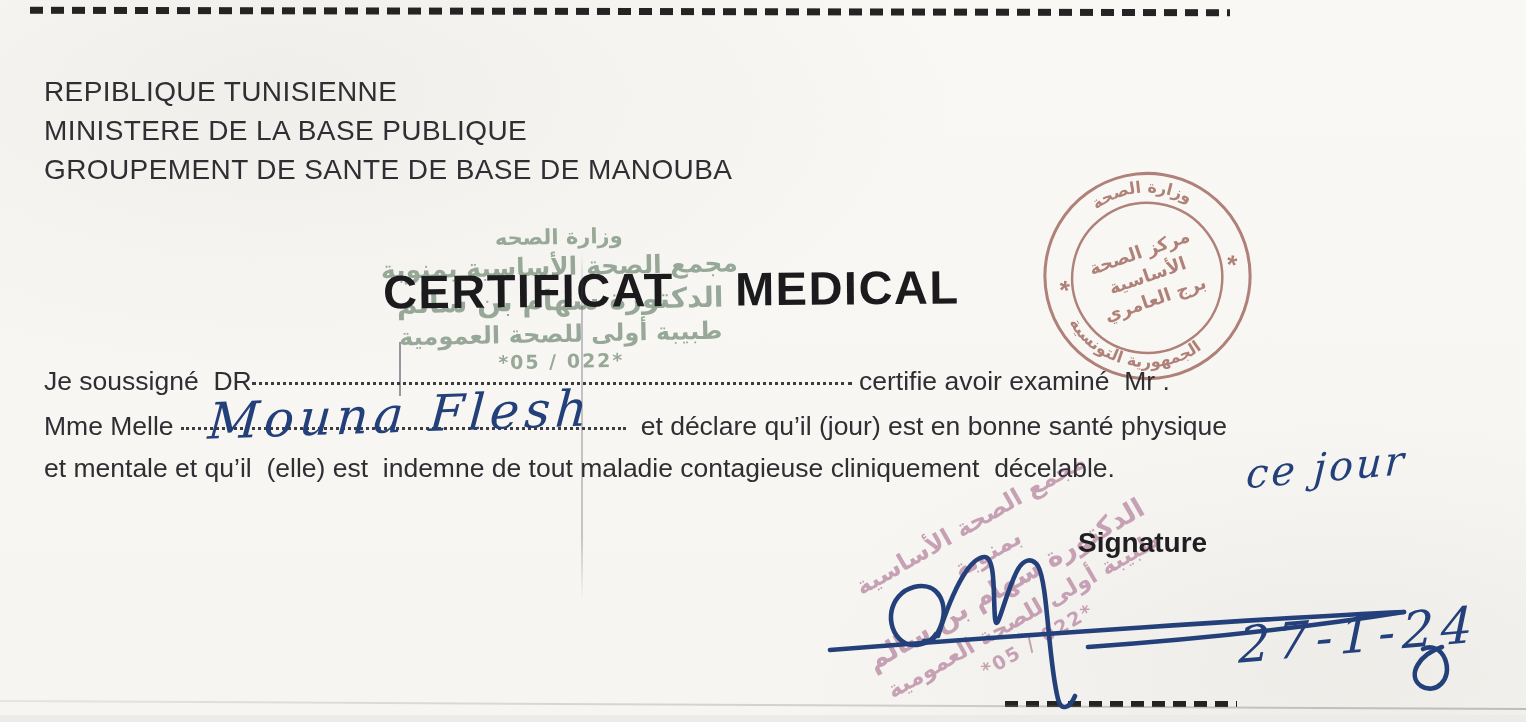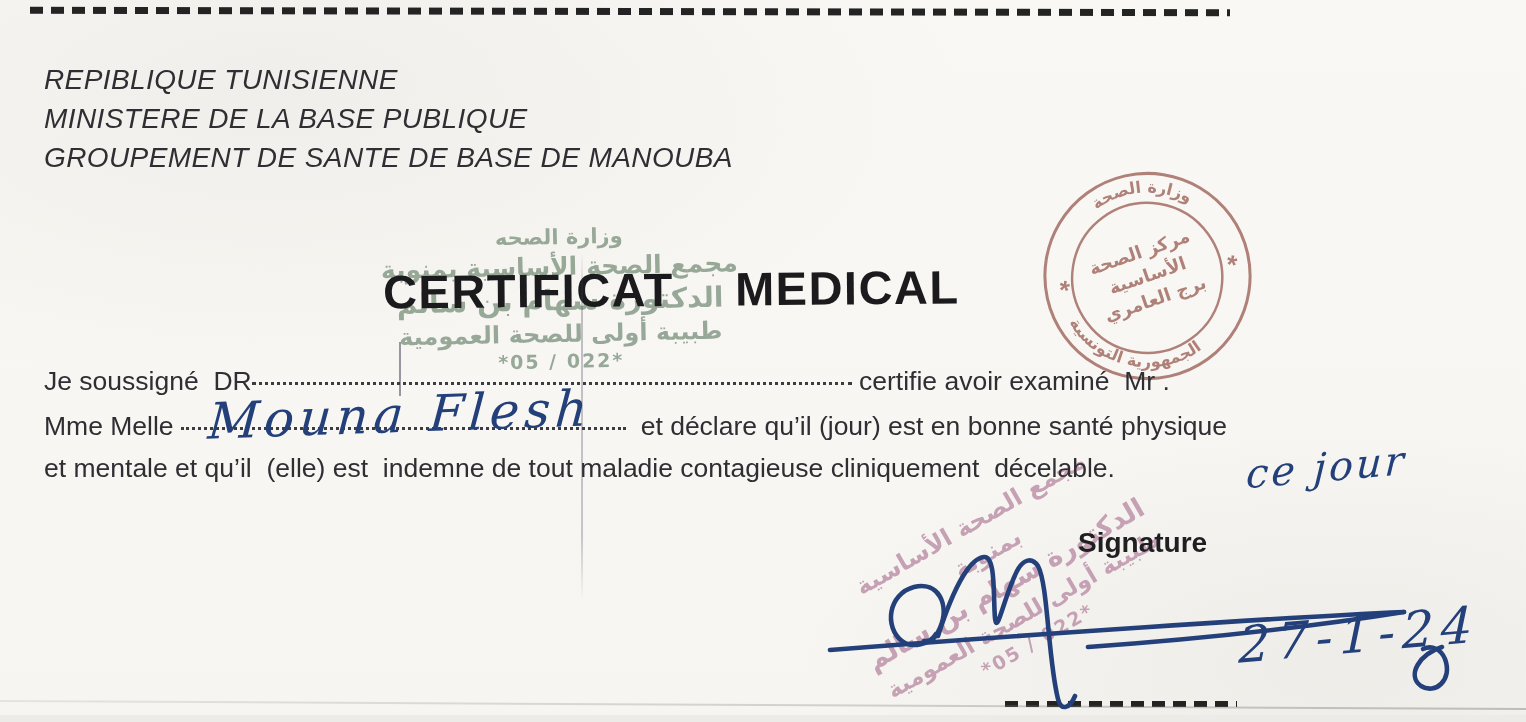--- a/index.html
+++ b/index.html
@@ -15,21 +15,21 @@
   .perf{position:absolute;height:7px;opacity:.93;
     background:repeating-linear-gradient(90deg,#141414 0 13px,transparent 13px 21px);}
   .perf-top{left:30px;top:8px;width:1200px;transform:rotate(.12deg);}
   .perf-bottom{left:1005px;top:701px;width:232px;height:6px;}
   .paper-edge{position:absolute;left:0;top:704px;width:100%;height:2px;
     background:linear-gradient(90deg,rgba(150,148,144,.18),rgba(120,118,114,.42));
     transform:rotate(.3deg);}
   .paper-below{position:absolute;left:0;bottom:0;width:100%;height:7px;background:#edebe7;}
   
   .printed{color:#2e2e33;white-space:pre;}
-  .header{position:absolute;left:44px;top:60px;font-size:28px;line-height:39px;letter-spacing:.4px;z-index:2;font-style:italic;}
+  .header{position:absolute;left:44px;top:72px;font-size:28px;line-height:39px;letter-spacing:.4px;z-index:2;}
   .title{position:absolute;left:383px;top:262px;font-size:47px;font-weight:bold;color:#1b1b1d;
     letter-spacing:1.5px;word-spacing:16px;transform:rotate(-.5deg);z-index:2;white-space:pre;}
   .bodyline{position:absolute;left:44px;font-size:26.5px;display:flex;align-items:baseline;z-index:2;}
   .dots{border-bottom:3.5px dotted #3b3b42;transform:translateY(-5px);}
   .dots1{width:600px;}
   .dots2{width:445px;}
   .sig-label{position:absolute;left:1078px;top:527px;font-size:28px;font-weight:bold;color:#1f1f22;z-index:2;}
   
   .stamp{position:absolute;text-align:center;font-family:"DejaVu Sans",sans-serif;font-weight:bold;z-index:1;}
   .stamp-green{left:380px;top:224px;width:360px;color:var(--stamp-green,#7d937f);opacity:.78;transform:rotate(-1.2deg);}

